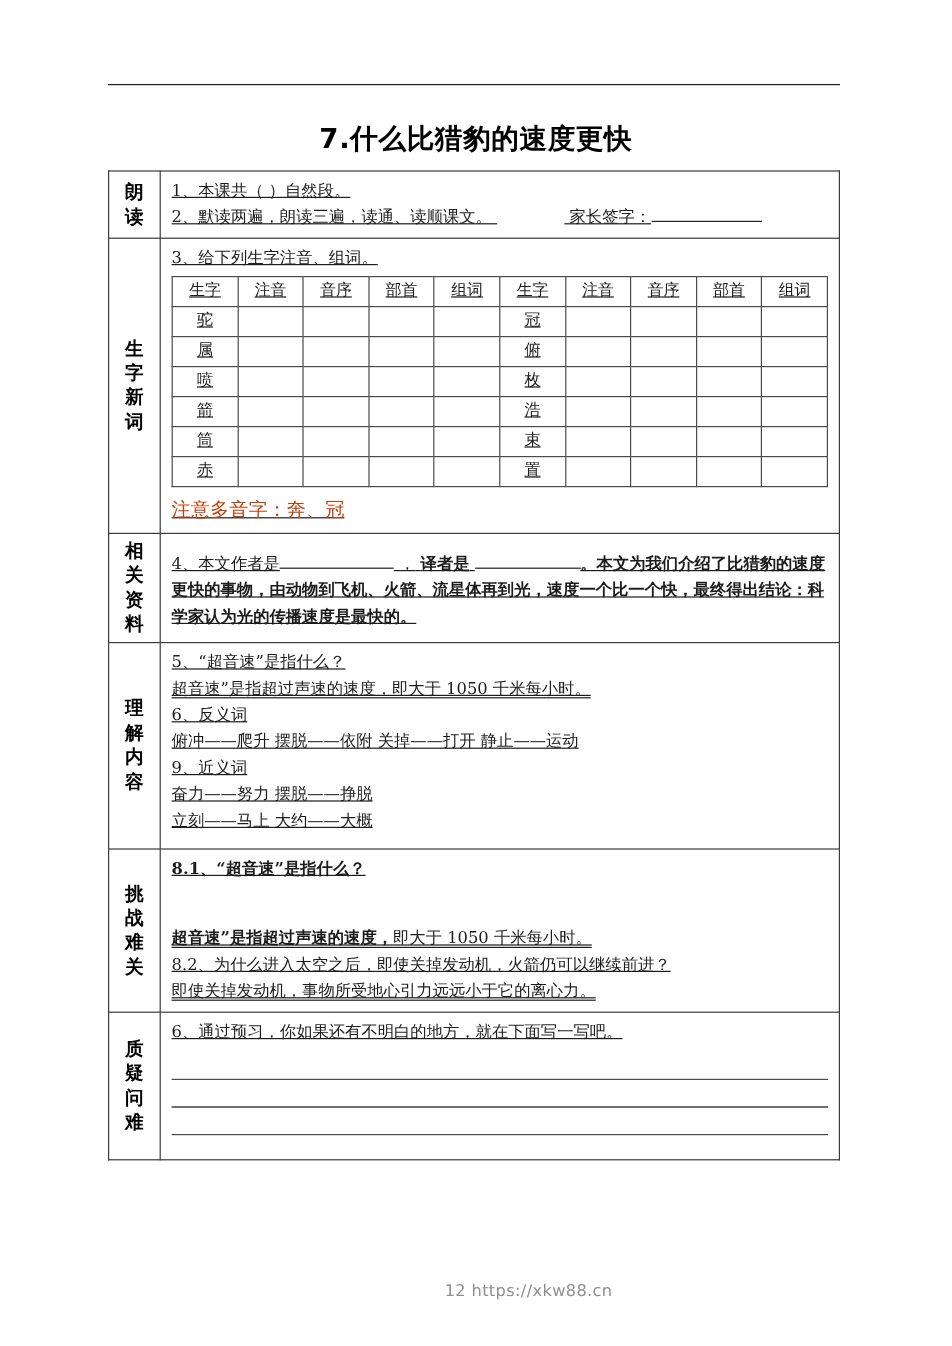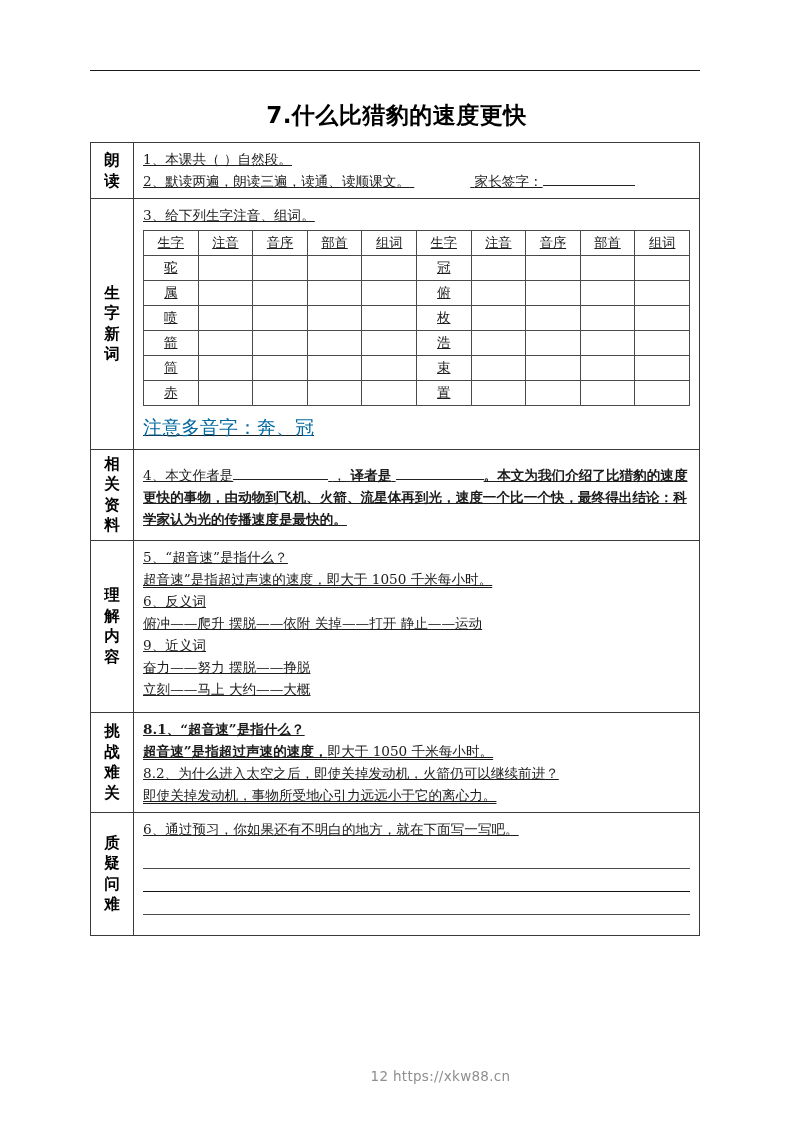--- a/index.html
+++ b/index.html
@@ -74,21 +74,21 @@
   .body-cell {
     padding: 5px 9px 6px 9px !important;
     font-size: 13.6px;
     line-height: 1.62;
     color: #1c1c1c;
     text-decoration: underline;
   }
 
   .line { white-space: nowrap; }
   .b { font-weight: bold; }
-  .u { text-decoration: underline; text-underline-offset: 3px; }
+  .u { text-decoration: underline; text-underline-offset: 3px; margin-top: 36px; }
 
   
   .blank {
     display: inline-block;
     border-bottom: 1.3px solid #222;
     vertical-align: baseline;
     height: 0.95em;
   }
   .blank-sig { width: 92px; }
   .blank-author { width: 95px; }
@@ -108,22 +108,22 @@
     text-align: center;
     font-weight: normal;
     font-size: 13.2px;
     color: #1c1c1c;
     padding: 1px 0;
   }
   .zigrid .hdr { font-size: 13.2px; margin-top: 32px; }
   .zigrid .zi { font-size: 13.4px; }
 
   .note-multi {
-    font-size: 19px;
-    color: #0369a1;
+    font-size: 16px;
+    color: #c2410c;
     padding-top: 2px;
   }
 
   
   .writelines { padding-top: 6px; }
   .writeline {
     border-bottom: 1.5px solid #4a4a4a;
     height: 22px;
   }
   .writeline.dark { border-bottom-color: #111; }

